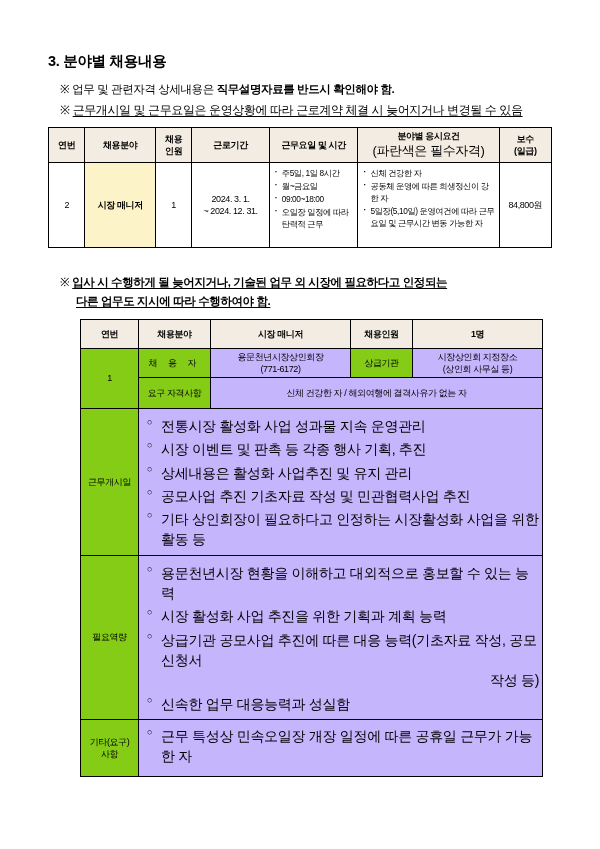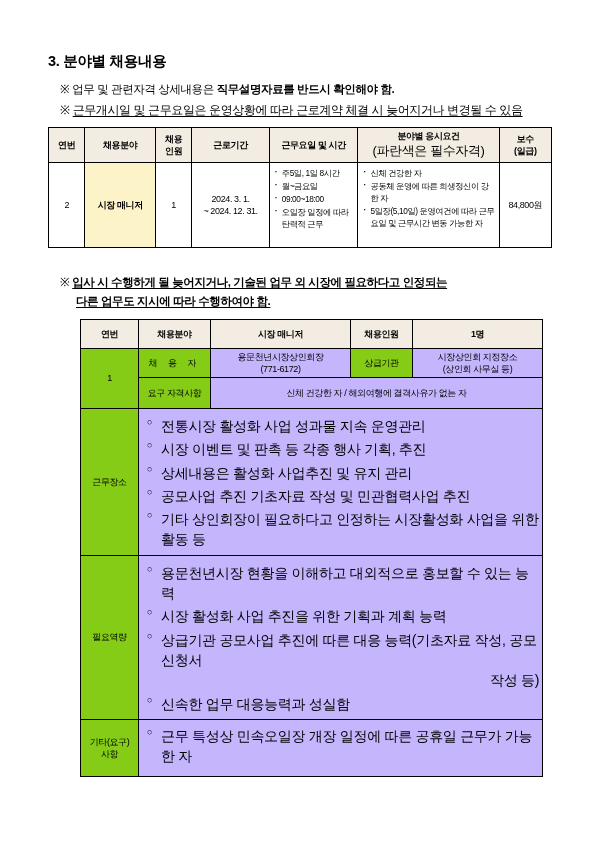--- a/index.html
+++ b/index.html
@@ -236,21 +236,21 @@
             <td class="white">
               <div>시장상인회 지정장소</div>
               <div>(상인회 사무실 등)</div>
             </td>
           </tr>
           <tr>
             <td class="label" style="height:26px">요구 자격사항</td>
             <td colspan="3" class="white">신체 건강한 자 / 해외여행에 결격사유가 없는 자</td>
           </tr>
           <tr>
-            <td class="label" style="height:98px">근무장소</td>
+            <td class="label" style="height:98px">근무개시일</td>
             <td colspan="4" class="white ltxt topalign">
               <ul class="circle-list">
                 <li>전통시장 활성화 사업 성과물 지속 운영관리</li>
                 <li>시장 이벤트 및 판촉 등 각종 행사 기획, 추진</li>
                 <li>상세내용은 활성화 사업추진 및 유지 관리</li>
                 <li>공모사업 추진 기초자료 작성 및 민관협력사업 추진</li>
                 <li>기타 상인회장이 필요하다고 인정하는 시장활성화 사업을 위한 활동 등</li>
               </ul>
             </td>
           </tr>

